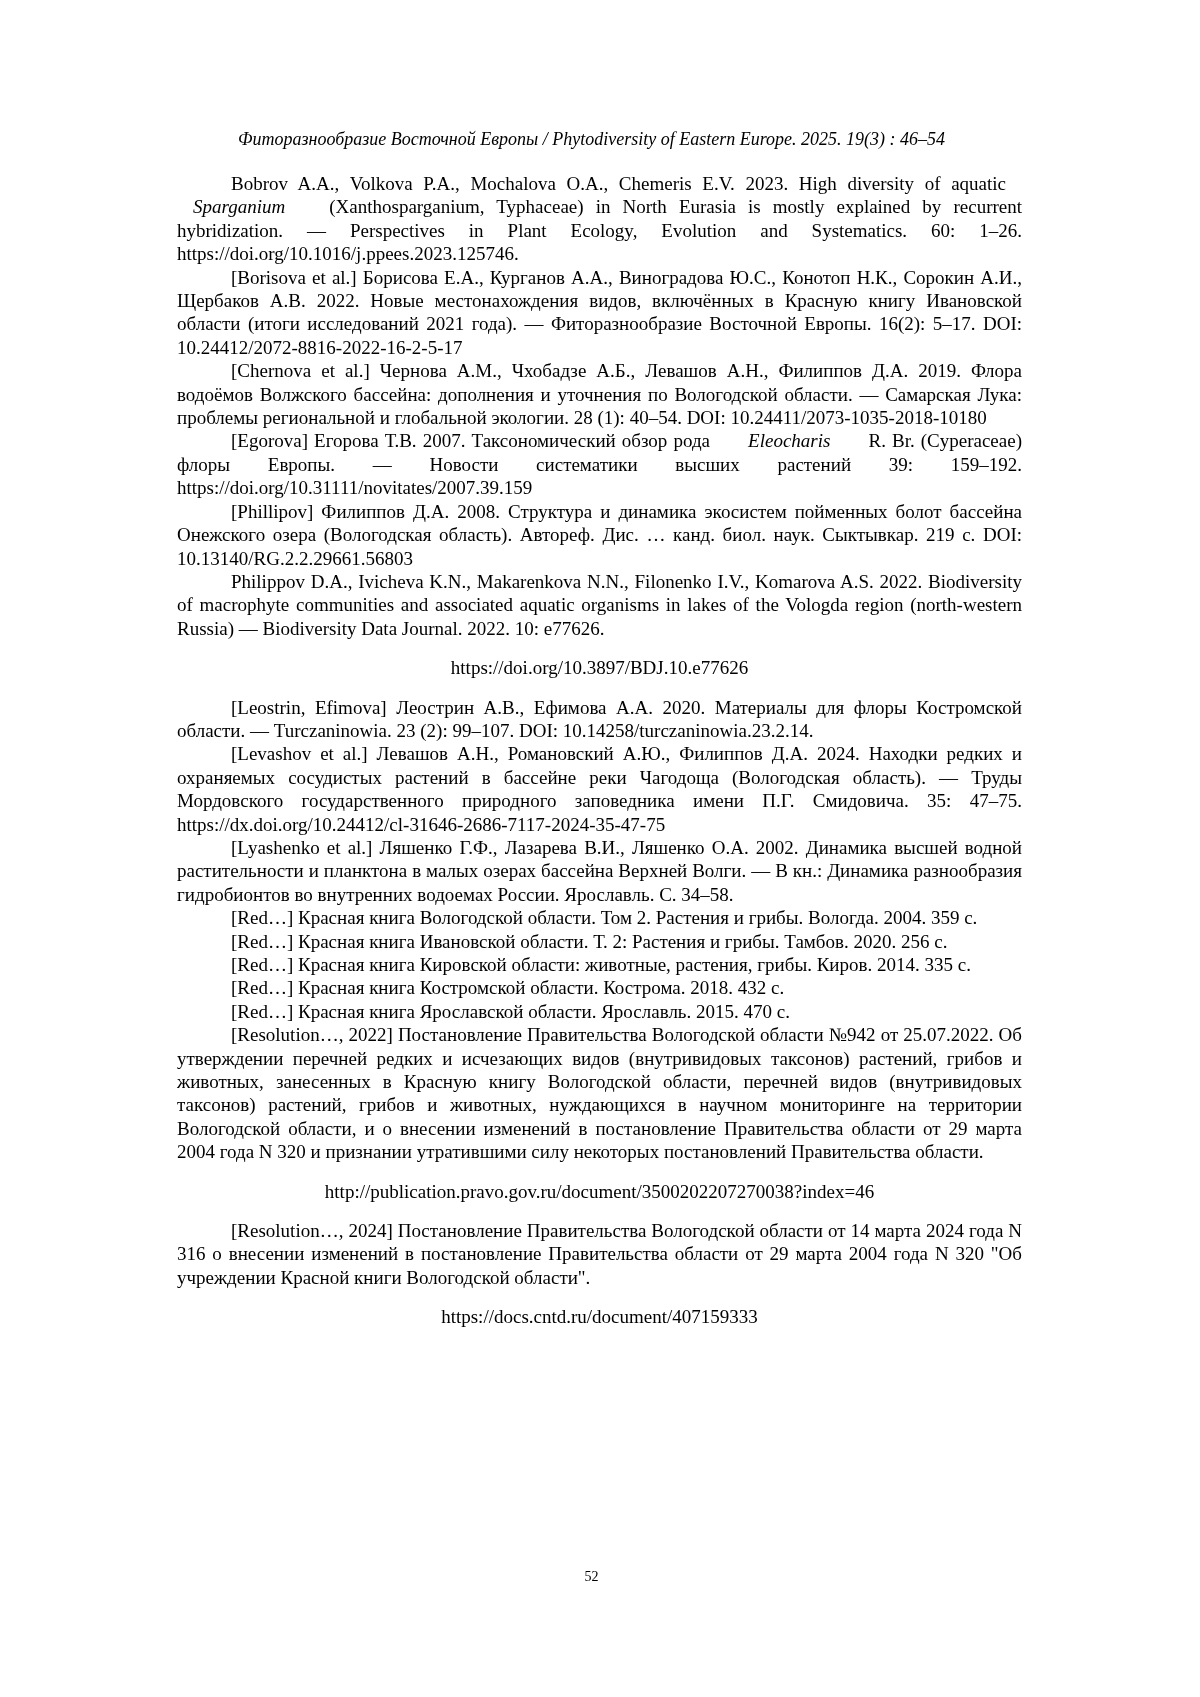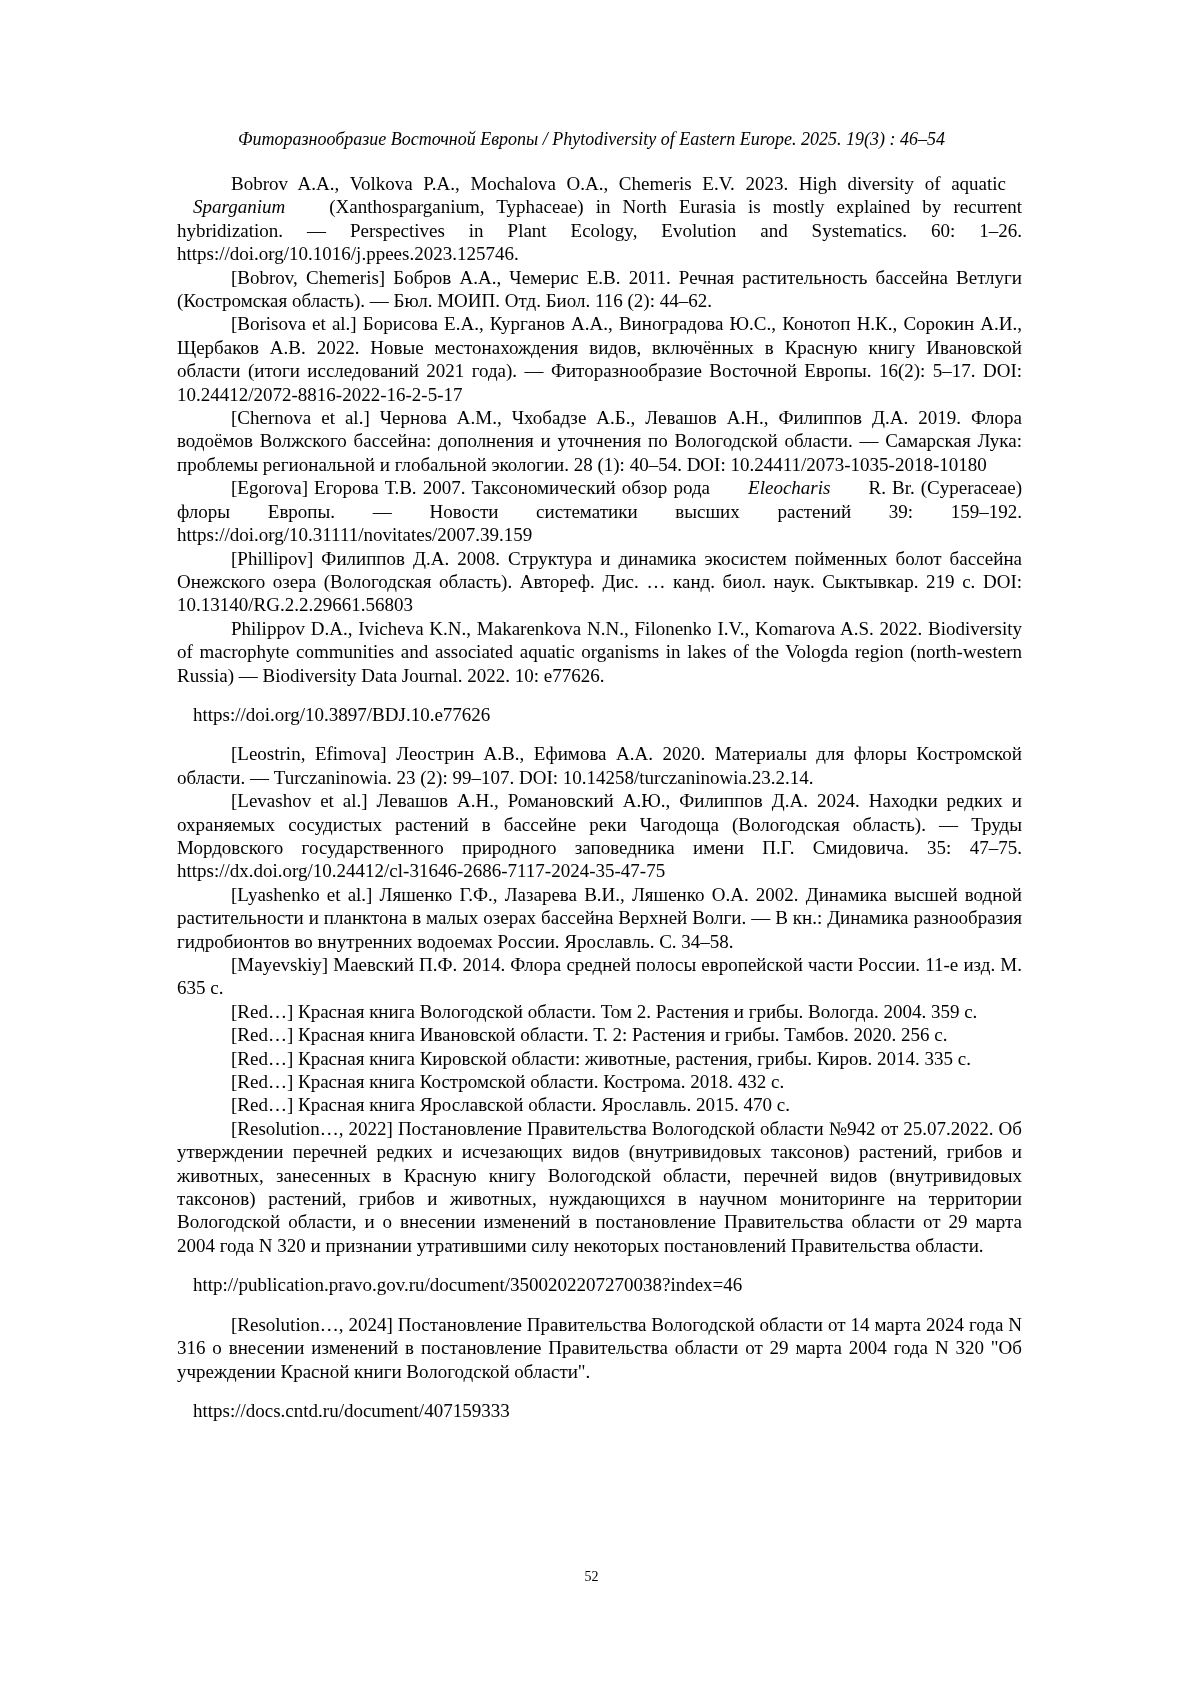--- a/index.html
+++ b/index.html
@@ -36,21 +36,21 @@
     text-align: justify;
     hyphens: none;
   }
   .ref {
     text-indent: 38px;
     margin: 0;
   }
   .ref em { font-style: italic; }
   .ref-url {
     text-indent: 0;
-    text-align: left;
+    text-align: center;
   }
   .page-number {
     position: absolute;
     top: 1505px;
     left: 105px;
     width: 845px;
     text-align: center;
     font-size: 14px;
   }
   .bottom-bar {
@@ -63,31 +63,29 @@
   }
 </style>
 </head>
 <body>
 
 <div class="page">
   <div class="running-header">Фиторазнообразие Восточной Европы / Phytodiversity of Eastern Europe. 2025. 19(3) : 46–54</div>
 
   <div class="references">
       <p class="ref"><span>Bobrov A.A., Volkova P.A., Mochalova O.A., Chemeris E.V. 2023. High diversity of aquatic </span><em>Sparganium</em><span> (Xanthosparganium, Typhaceae) in North Eurasia is mostly explained by recurrent hybridization. — Perspectives in Plant Ecology, Evolution and Systematics. 60: 1–26. https://doi.org/10.1016/j.ppees.2023.125746.</span></p>
-      <p class="ref"><span>[Bobrov, Chemeris] Бобров А.А., Чемерис Е.В. 2011. Речная растительность бассейна Ветлуги (Костромская область). — Бюл. МОИП. Отд. Биол. 116 (2): 44–62.</span></p>
       <p class="ref"><span>[Borisova et al.] Борисова Е.А., Курганов А.А., Виноградова Ю.С., Конотоп Н.К., Сорокин А.И., Щербаков А.В. 2022. Новые местонахождения видов, включённых в Красную книгу Ивановской области (итоги исследований 2021 года). — Фиторазнообразие Восточной Европы. 16(2): 5–17. DOI: 10.24412/2072-8816-2022-16-2-5-17</span></p>
       <p class="ref"><span>[Chernova et al.] Чернова А.М., Чхобадзе А.Б., Левашов А.Н., Филиппов Д.А. 2019. Флора водоёмов Волжского бассейна: дополнения и уточнения по Вологодской области. — Самарская Лука: проблемы региональной и глобальной экологии. 28 (1): 40–54. DOI: 10.24411/2073-1035-2018-10180</span></p>
       <p class="ref"><span>[Egorova] Егорова Т.В. 2007. Таксономический обзор рода </span><em>Eleocharis</em><span> R. Br. (Cyperaceae) флоры Европы. — Новости систематики высших растений 39: 159–192. https://doi.org/10.31111/novitates/2007.39.159</span></p>
       <p class="ref"><span>[Phillipov] Филиппов Д.А. 2008. Структура и динамика экосистем пойменных болот бассейна Онежского озера (Вологодская область). Автореф. Дис. … канд. биол. наук. Сыктывкар. 219 с. DOI: 10.13140/RG.2.2.29661.56803</span></p>
       <p class="ref"><span>Philippov D.A., Ivicheva K.N., Makarenkova N.N., Filonenko I.V., Komarova A.S. 2022. Biodiversity of macrophyte communities and associated aquatic organisms in lakes of the Vologda region (north-western Russia) — Biodiversity Data Journal. 2022. 10: e77626.</span></p>
       <div class="ref-url">https://doi.org/10.3897/BDJ.10.e77626</div>
       <p class="ref"><span>[Leostrin, Efimova] Леострин А.В., Ефимова А.А. 2020. Материалы для флоры Костромской области. — Turczaninowia. 23 (2): 99–107. DOI: 10.14258/turczaninowia.23.2.14.</span></p>
       <p class="ref"><span>[Levashov et al.] Левашов А.Н., Романовский А.Ю., Филиппов Д.А. 2024. Находки редких и охраняемых сосудистых растений в бассейне реки Чагодоща (Вологодская область). — Труды Мордовского государственного природного заповедника имени П.Г. Смидовича. 35: 47–75. https://dx.doi.org/10.24412/cl-31646-2686-7117-2024-35-47-75</span></p>
       <p class="ref"><span>[Lyashenko et al.] Ляшенко Г.Ф., Лазарева В.И., Ляшенко О.А. 2002. Динамика высшей водной растительности и планктона в малых озерах бассейна Верхней Волги. — В кн.: Динамика разнообразия гидробионтов во внутренних водоемах России. Ярославль. С. 34–58.</span></p>
-      <p class="ref"><span>[Mayevskiy] Маевский П.Ф. 2014. Флора средней полосы европейской части России. 11-е изд. М. 635 с.</span></p>
       <p class="ref"><span>[Red…] Красная книга Вологодской области. Том 2. Растения и грибы. Вологда. 2004. 359 с.</span></p>
       <p class="ref"><span>[Red…] Красная книга Ивановской области. Т. 2: Растения и грибы. Тамбов. 2020. 256 с.</span></p>
       <p class="ref"><span>[Red…] Красная книга Кировской области: животные, растения, грибы. Киров. 2014. 335 с.</span></p>
       <p class="ref"><span>[Red…] Красная книга Костромской области. Кострома. 2018. 432 с.</span></p>
       <p class="ref"><span>[Red…] Красная книга Ярославской области. Ярославль. 2015. 470 с.</span></p>
       <p class="ref"><span>[Resolution…, 2022] Постановление Правительства Вологодской области №942 от 25.07.2022. Об утверждении перечней редких и исчезающих видов (внутривидовых таксонов) растений, грибов и животных, занесенных в Красную книгу Вологодской области, перечней видов (внутривидовых таксонов) растений, грибов и животных, нуждающихся в научном мониторинге на территории Вологодской области, и о внесении изменений в постановление Правительства области от 29 марта 2004 года N 320 и признании утратившими силу некоторых постановлений Правительства области.</span></p>
       <div class="ref-url">http://publication.pravo.gov.ru/document/3500202207270038?index=46</div>
       <p class="ref"><span>[Resolution…, 2024] Постановление Правительства Вологодской области от 14 марта 2024 года N 316 о внесении изменений в постановление Правительства области от 29 марта 2004 года N 320 "Об учреждении Красной книги Вологодской области".</span></p>
       <div class="ref-url">https://docs.cntd.ru/document/407159333</div>
     </div>

